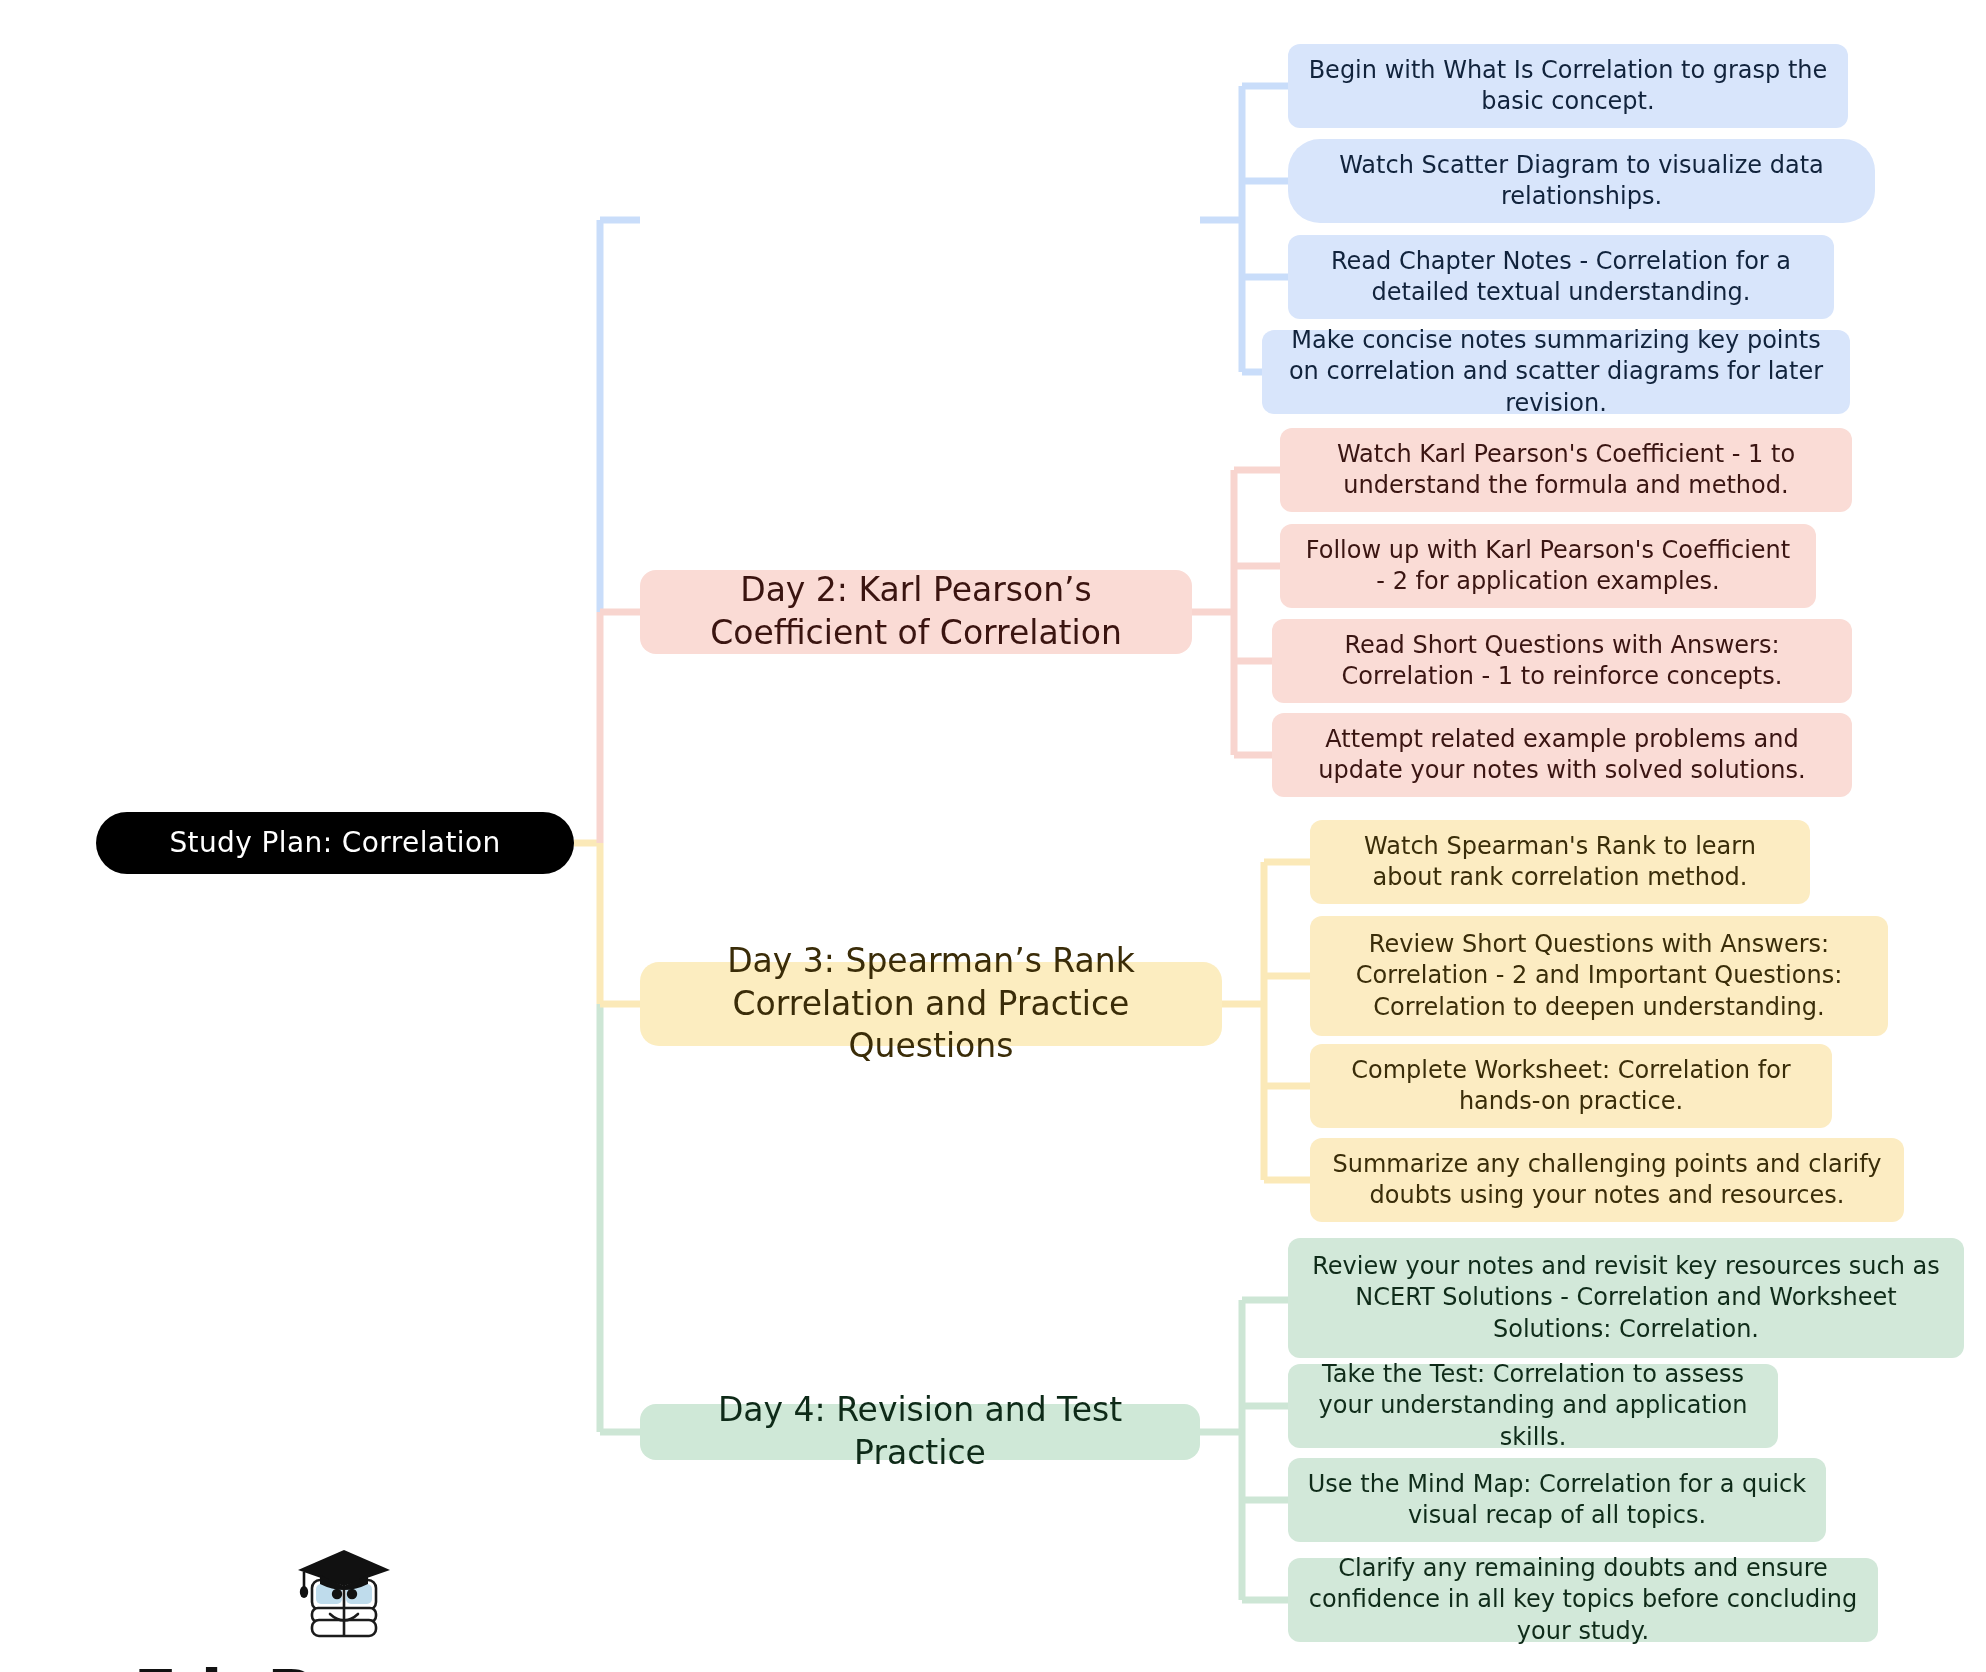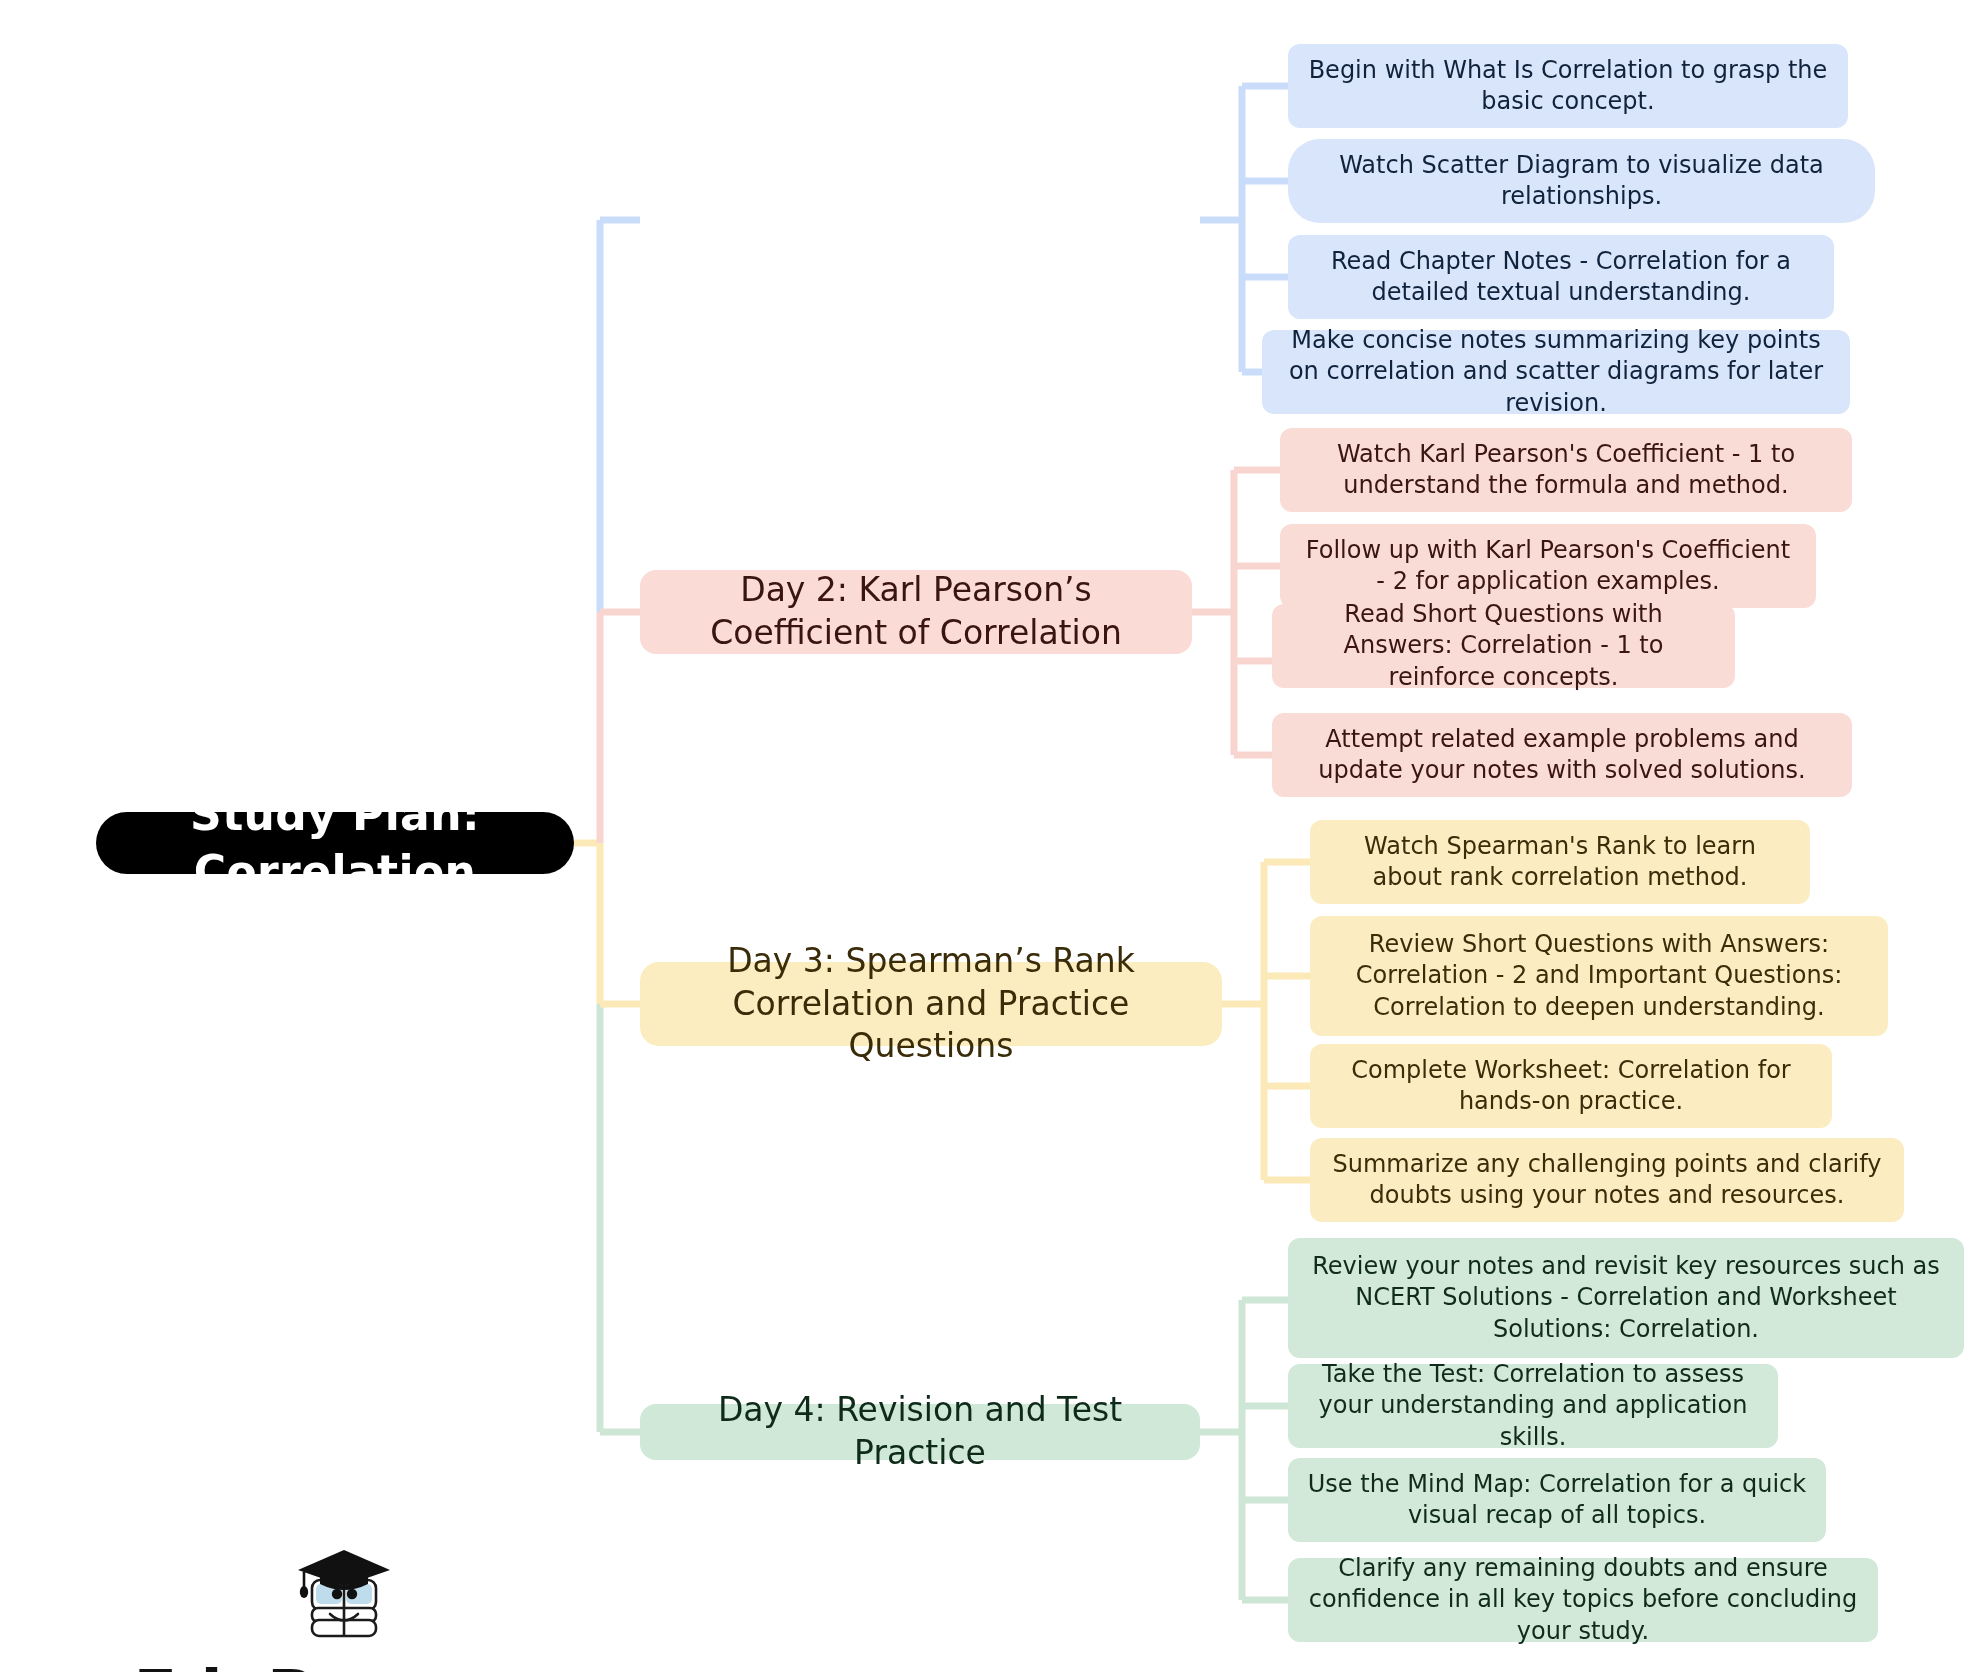--- a/index.html
+++ b/index.html
@@ -40,22 +40,22 @@
   }
 
   
   .root-node {
     left: 96px;
     top: 812px;
     width: 478px;
     height: 62px;
     background: #000000;
     color: #ffffff;
-    font-size: 44px;
-    font-weight: bold;
+    font-size: 28px;
+    font-weight: normal;
     letter-spacing: 0.4px;
     border-radius: 31px;
     padding: 0 22px;
   }
 
   
   .branch-node {
     font-size: 33px;
     padding: 10px 20px;
     border-radius: 16px;
@@ -177,21 +177,21 @@
   <div class="node branch-node branch-d2 b2">
     <span>Day 2: Karl Pearson’s Coefficient of Correlation</span>
   </div>
 
   <div class="node leaf-node leaf-d2" style="left:1280px; top:428px; width:572px; height:84px;">
     <span class="leaf-text">Watch Karl Pearson's Coefficient - 1 to understand the formula and method.</span>
   </div>
   <div class="node leaf-node leaf-d2" style="left:1280px; top:524px; width:536px; height:84px;">
     <span class="leaf-text">Follow up with Karl Pearson's Coefficient - 2 for application examples.</span>
   </div>
-  <div class="node leaf-node leaf-d2" style="left:1272px; top:604px; width:463px; height:84px;">
+  <div class="node leaf-node leaf-d2" style="left:1272px; top:619px; width:580px; height:84px;">
     <span class="leaf-text">Read Short Questions with Answers: Correlation - 1 to reinforce concepts.</span>
   </div>
   <div class="node leaf-node leaf-d2" style="left:1272px; top:713px; width:580px; height:84px;">
     <span class="leaf-text">Attempt related example problems and update your notes with solved solutions.</span>
   </div>
 
   <div class="node branch-node branch-d3 b3">
     <span>Day 3: Spearman’s Rank Correlation and Practice Questions</span>
   </div>
 

